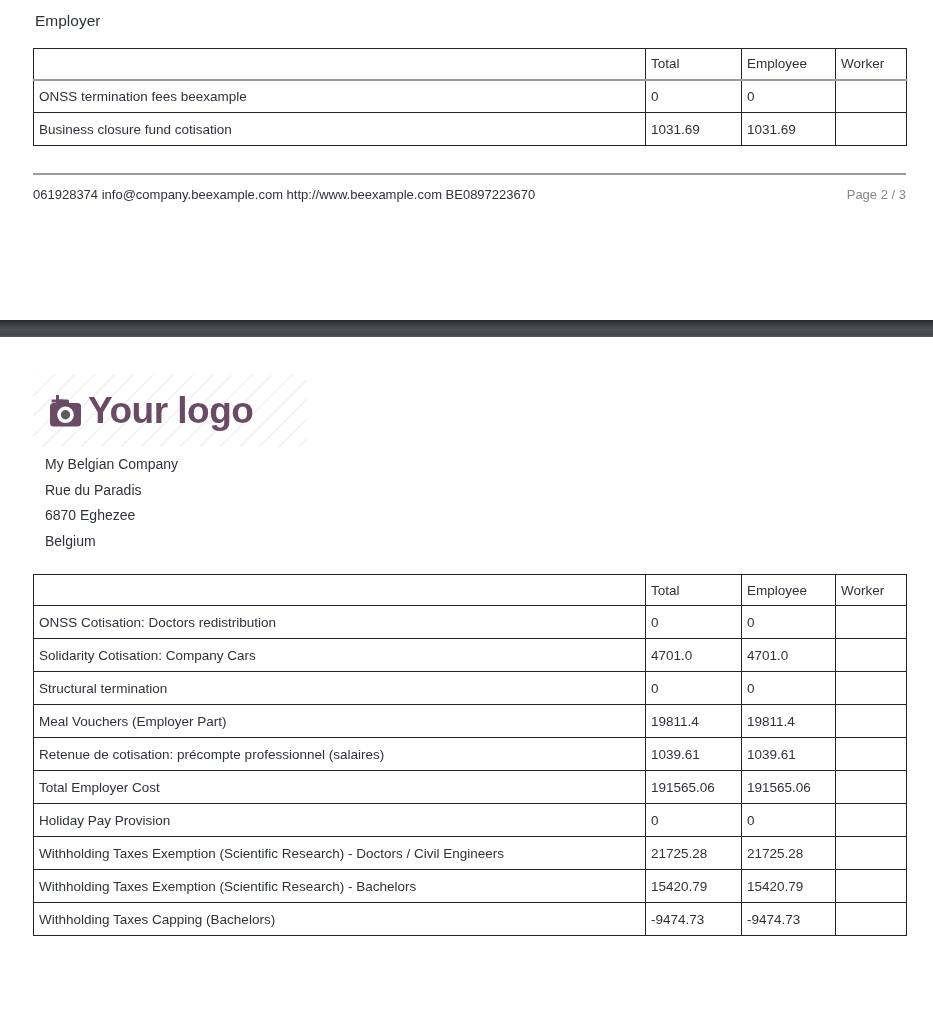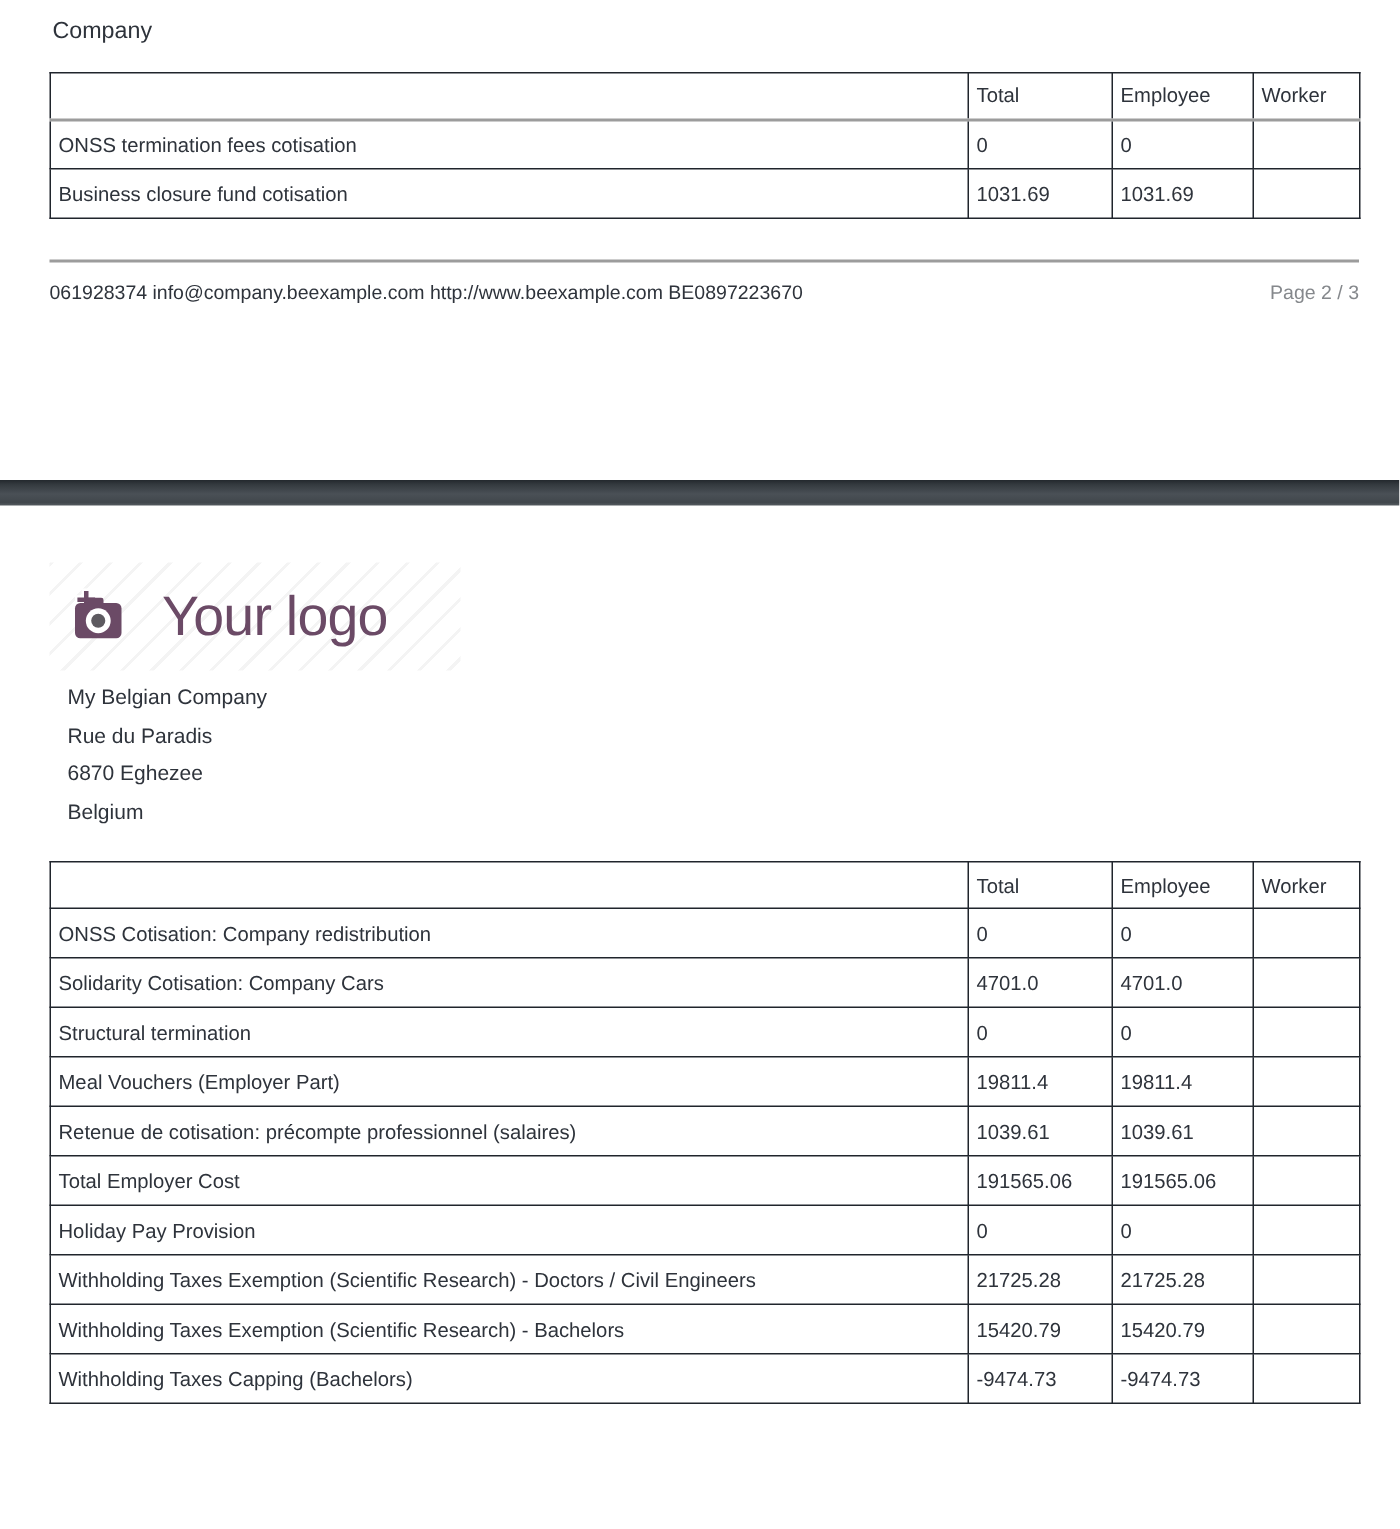--- a/index.html
+++ b/index.html
@@ -66,62 +66,62 @@
     width: 274px; height: 72px;
     display: flex; align-items: center;
     padding-left: 14px;
     background:
       repeating-linear-gradient(135deg,
         rgba(0,0,0,0.045) 0px, rgba(0,0,0,0.045) 2px,
         transparent 2px, transparent 14px);
   }
   .logo-icon { flex: 0 0 auto; margin-top: 2px; }
   .logo-text {
-    margin-left: 24px;
-    font-size: 37px; font-weight: 400;
+    margin-left: 4px;
+    font-size: 37px; font-weight: 700;
     letter-spacing: -0.5px;
     color: #6b4a66;
     white-space: nowrap;
   }
 
   
   .address-block {
     margin-top: 5px; margin-left: 12px;
     font-size: 14px; line-height: 25.5px;
     color: #2e333b;
   }
 
   .table2-wrap { margin-top: 20px; }
 </style>
 </head>
 <body>
 
 <div class="sheet">
 
   <div>
-    <h2 class="section-title">Company</h2>
+    <h2 class="section-title">Employer</h2>
 
     <table class="report t1" style="margin-top:17px">
       <colgroup>
           <col style="width:612px">
           <col style="width:96px">
           <col style="width:94px">
           <col style="width:71px">
         </colgroup>
       <thead>
         <tr>
           <th></th>
           <th>Total</th>
           <th>Employee</th>
           <th>Worker</th>
         </tr>
       </thead>
       <tbody>
         <tr>
-          <td>ONSS termination fees cotisation</td>
+          <td>ONSS termination fees beexample</td>
           <td>0</td>
           <td>0</td>
           <td></td>
         </tr>
         <tr>
           <td>Business closure fund cotisation</td>
           <td>1031.69</td>
           <td>1031.69</td>
           <td></td>
         </tr>
@@ -174,21 +174,21 @@
         <thead>
           <tr>
             <th></th>
             <th>Total</th>
             <th>Employee</th>
             <th>Worker</th>
           </tr>
         </thead>
         <tbody>
           <tr>
-            <td>ONSS Cotisation: Company redistribution</td>
+            <td>ONSS Cotisation: Doctors redistribution</td>
             <td>0</td>
             <td>0</td>
             <td></td>
           </tr>
           <tr>
             <td>Solidarity Cotisation: Company Cars</td>
             <td>4701.0</td>
             <td>4701.0</td>
             <td></td>
           </tr>

